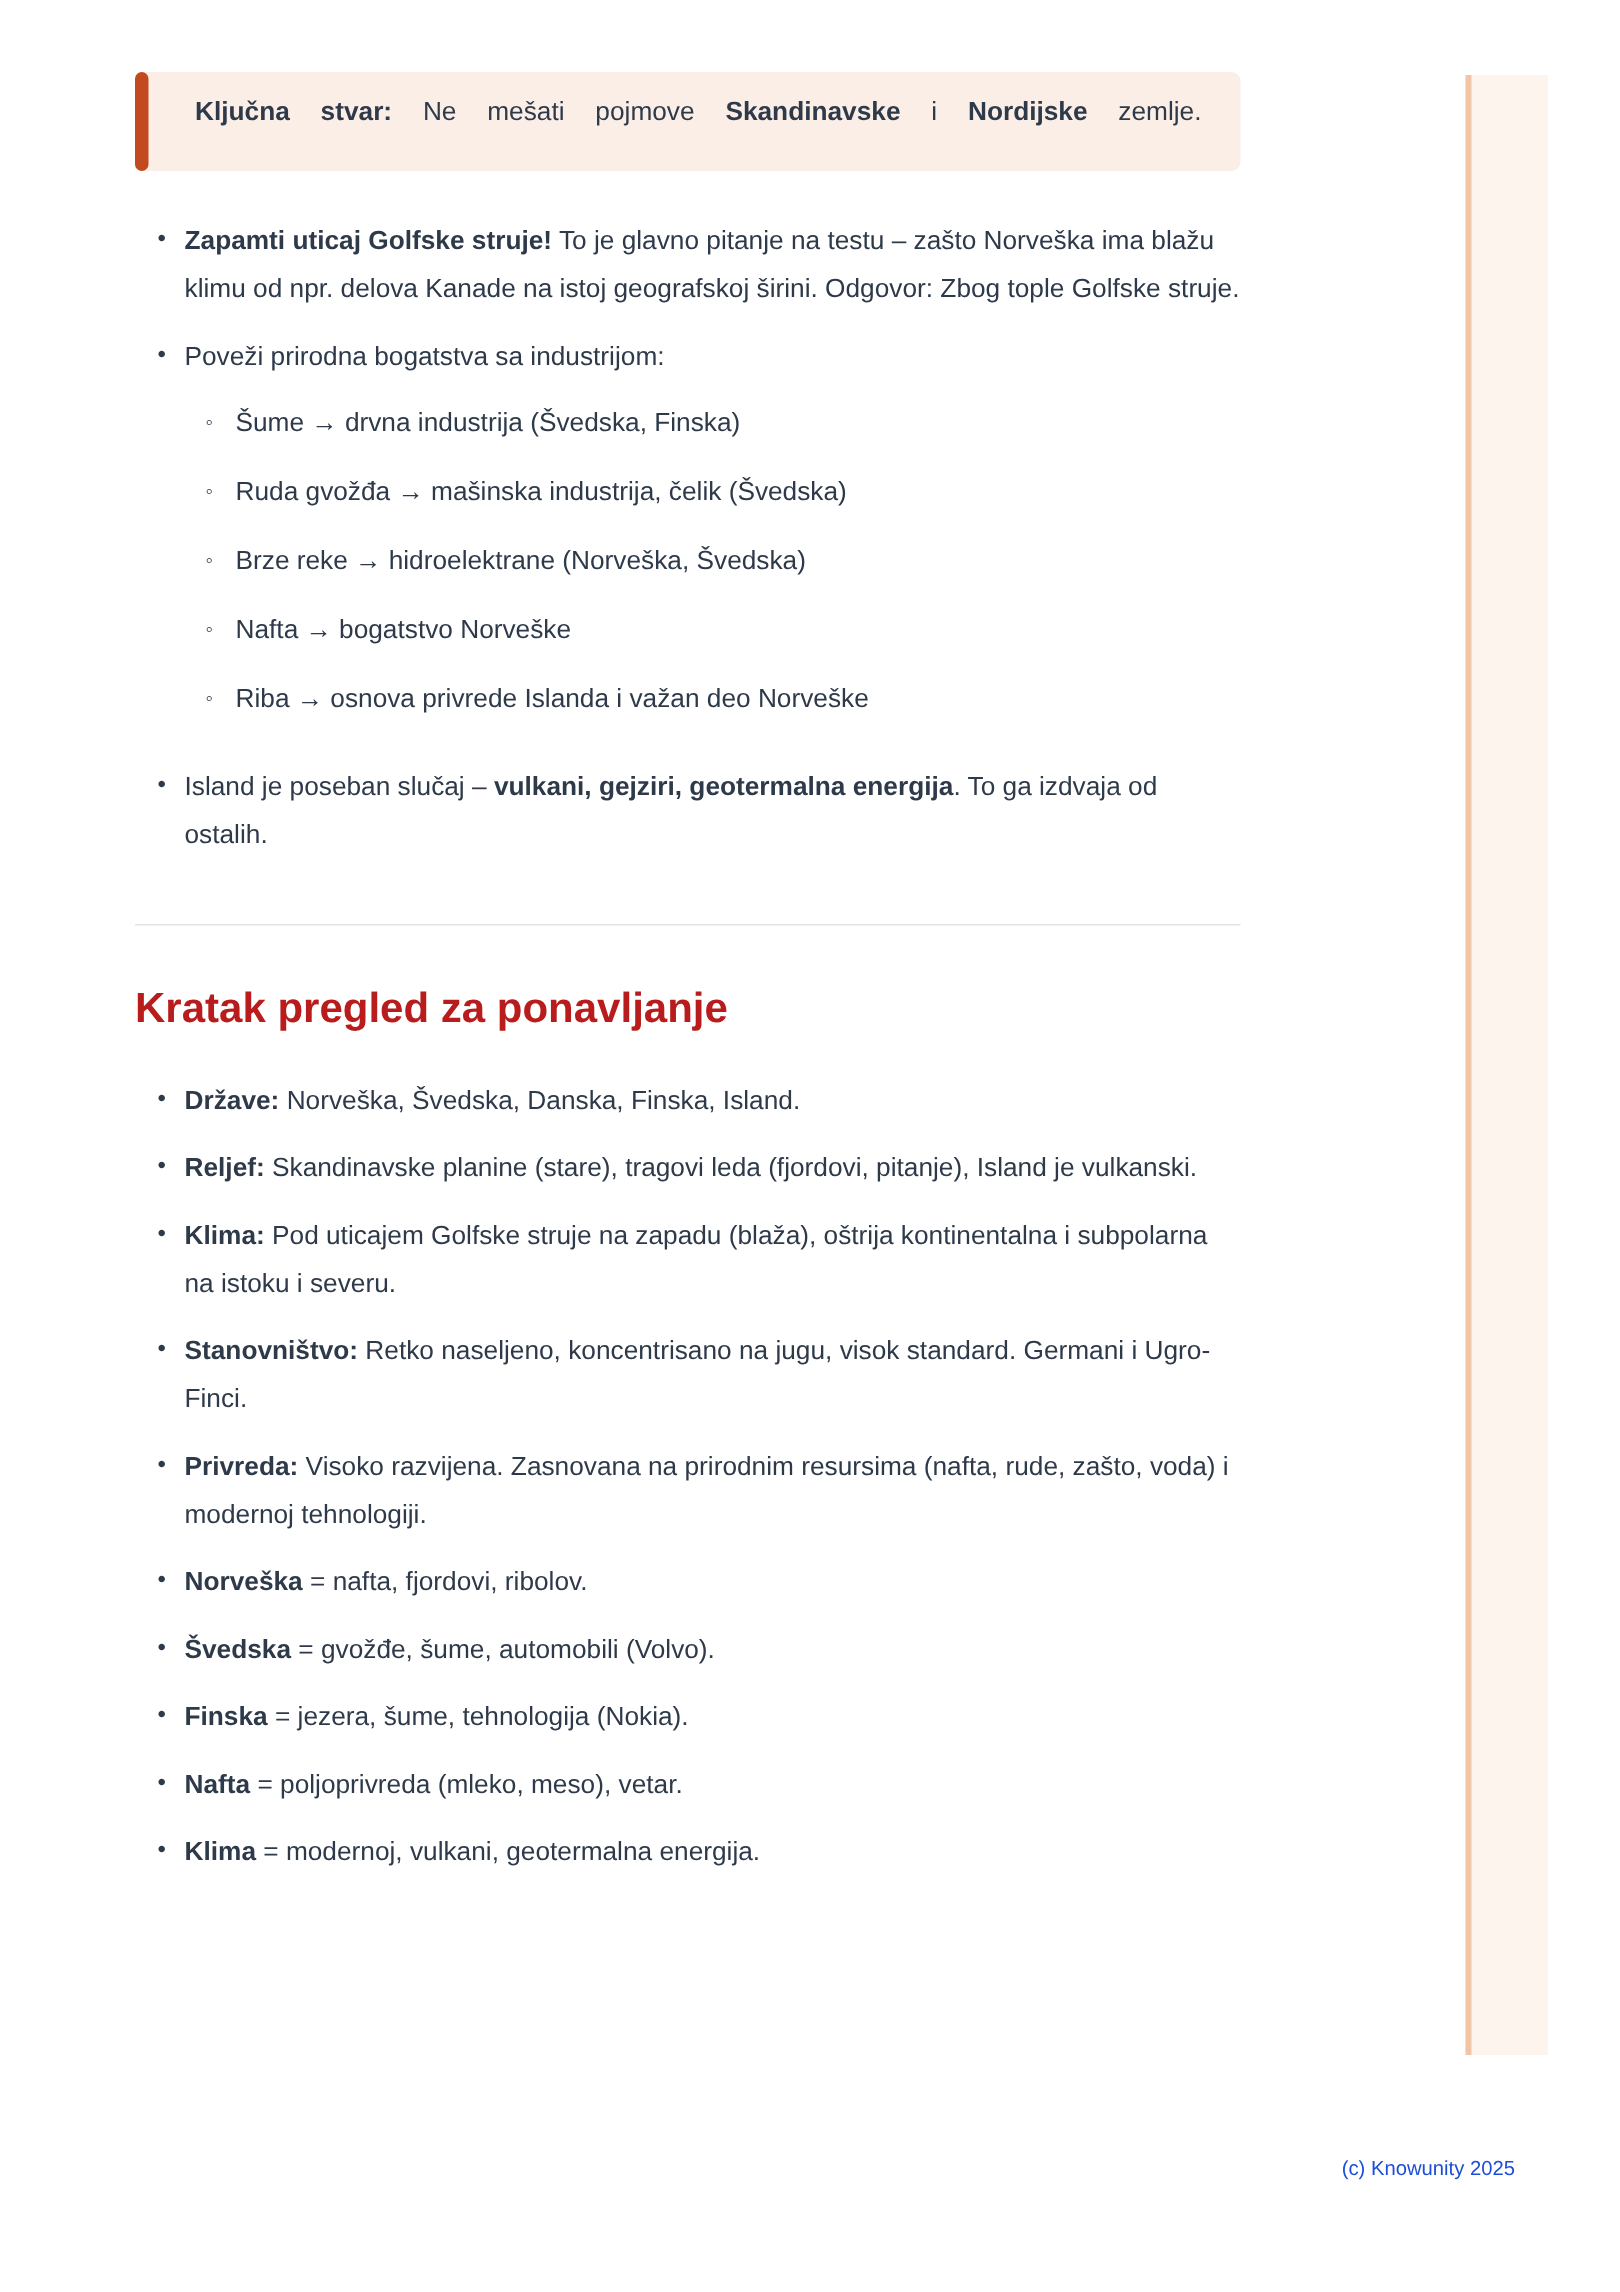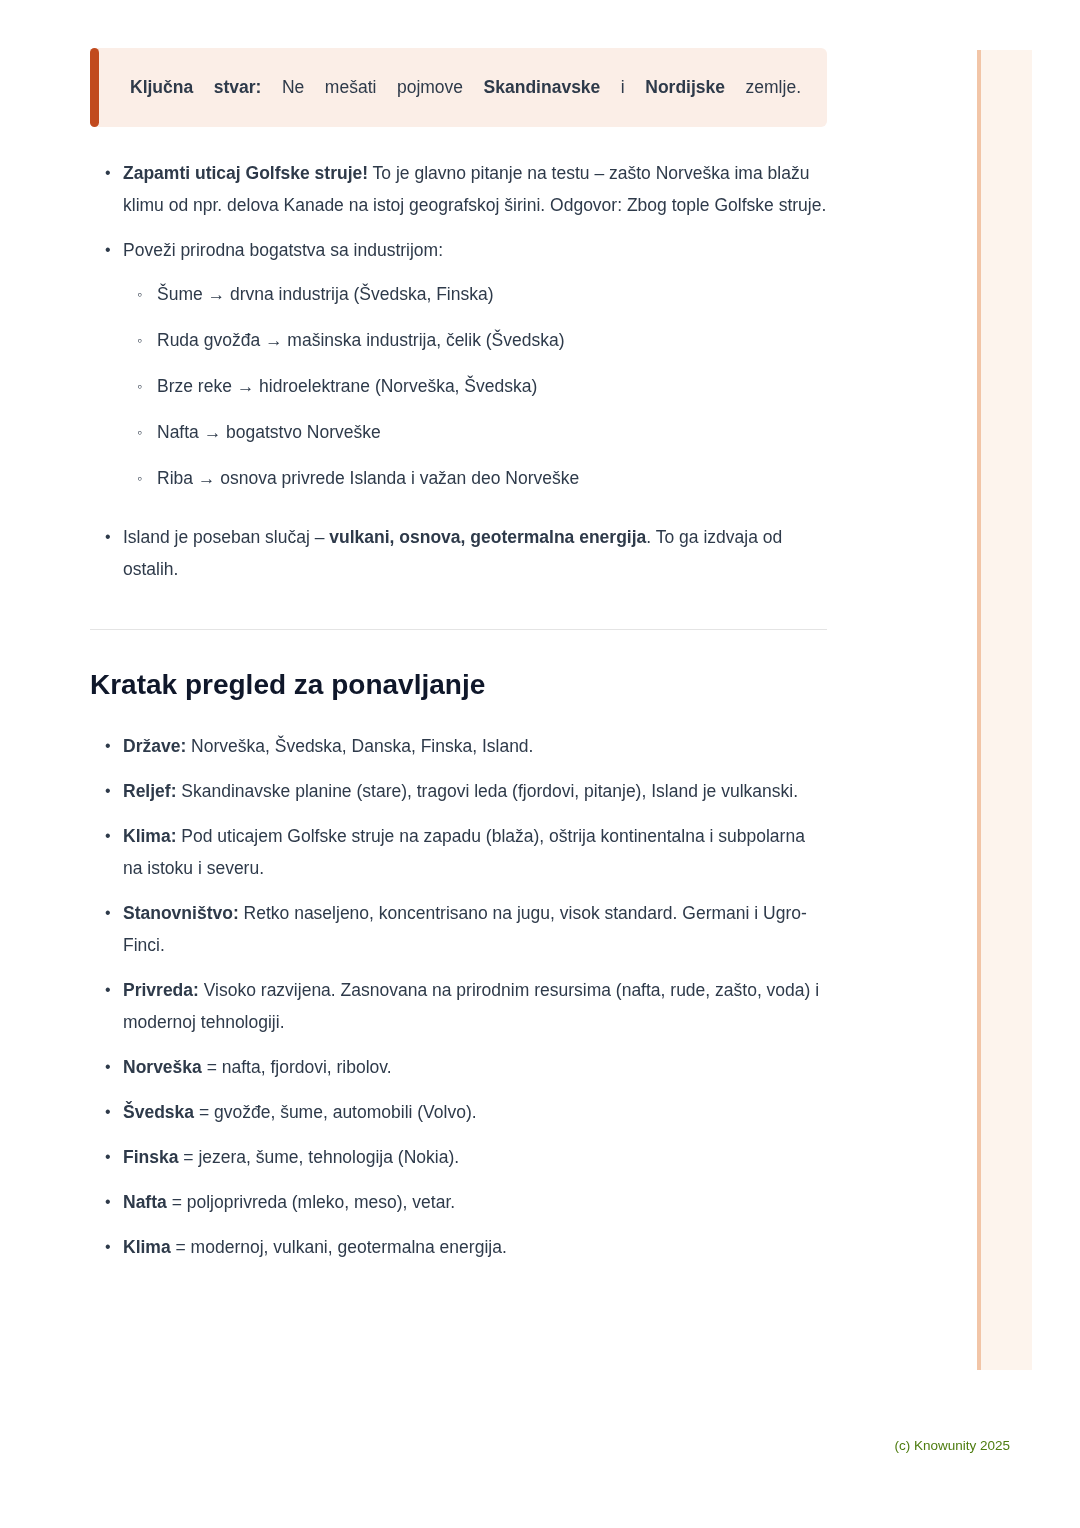--- a/index.html
+++ b/index.html
@@ -8,41 +8,41 @@
     width: 1080px; height: 1528px;
     background: #ffffff;
     position: relative;
     font-family: "Liberation Sans", sans-serif;
     color: #2e3a4a;
     overflow: hidden;
   }
   .content { position: absolute; left: 90px; top: 48px; width: 737px; }
 
   
-  .callout { position: relative; background: #fbeee7; border-radius: 6px; padding: 21px 26px 21px 40px; }
+  .callout { position: relative; background: #fbeee7; border-radius: 6px; padding: 8px 26px 21px 40px; }
   .callout-bar { position: absolute; left: 0; top: 0; bottom: 0; width: 9px; border-radius: 8px; background: #c14a1e; }
   .callout .line { margin: 0; font-size: 17.5px; line-height: 37px; }
   .callout .line1 { text-align: justify; text-align-last: justify; }
   .b { font-weight: bold; }
 
   
   .list { margin-top: 30px; }
   .li { display: grid; grid-template-columns: 18px 1fr; padding-left: 15px; font-size: 17.5px; line-height: 32px; margin-bottom: 13px; }
   .marker { font-size: 16px; }
   .sublist { margin-top: 12px; }
   .subli { display: grid; grid-template-columns: 20px 1fr; padding-left: 14px; margin-bottom: 14px; font-size: 17.5px; line-height: 32px; }
   .submarker { font-size: 14px; }
 
   .divider { border: none; border-top: 1px solid #e4e4e4; margin: 44px 0 0 0; height: 0; }
 
-  .section-heading { color: #0f172a; font-size: 28px; font-weight: bold; margin: 38px 0 0 0; line-height: 34px; }
+  .section-heading { color: #b91c1c; font-size: 28px; font-weight: bold; margin: 38px 0 0 0; line-height: 34px; }
 
   .review { margin-top: 28px; }
 
-  .footer { position: absolute; top: 1438px; right: 70px; font-size: 13.5px; color: #4d7c0f; }
+  .footer { position: absolute; top: 1438px; right: 70px; font-size: 13.5px; color: #1d4ed8; }
 
   .side-strip { position: absolute; left: 977px; top: 50px; width: 55px; height: 1320px; background: #fdf4ed; border-left: 4px solid #f2c5a7; }
 </style>
 </head>
 <body>
 
 <div class="content">
 
   <div class="callout">
     <div class="callout-bar"></div>
@@ -80,21 +80,21 @@
           <div class="subli">
             <span class="submarker">◦</span>
             <span>Riba → osnova privrede Islanda i važan deo Norveške</span>
           </div>
         </div>
       </span>
     </div>
 
     <div class="li">
       <span class="marker">•</span>
-      <span><span>Island je poseban slučaj – </span><span class="b">vulkani, osnova, geotermalna energija</span><span>. To ga izdvaja od ostalih.</span></span>
+      <span><span>Island je poseban slučaj – </span><span class="b">vulkani, gejziri, geotermalna energija</span><span>. To ga izdvaja od ostalih.</span></span>
     </div>
 
   </div>
 
   <hr class="divider">
 
   <h2 class="section-heading">Kratak pregled za ponavljanje</h2>
 
   <div class="list review">
 

